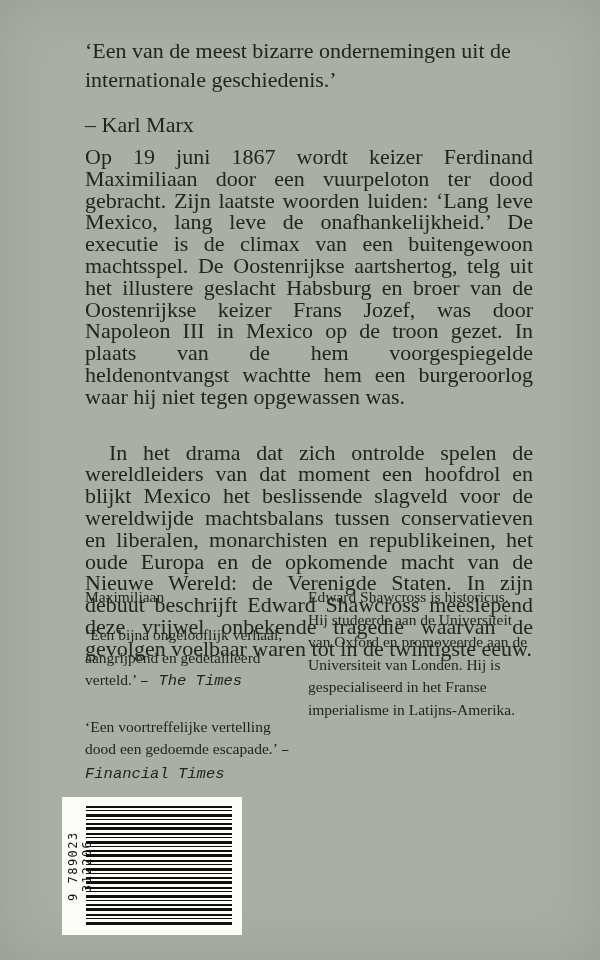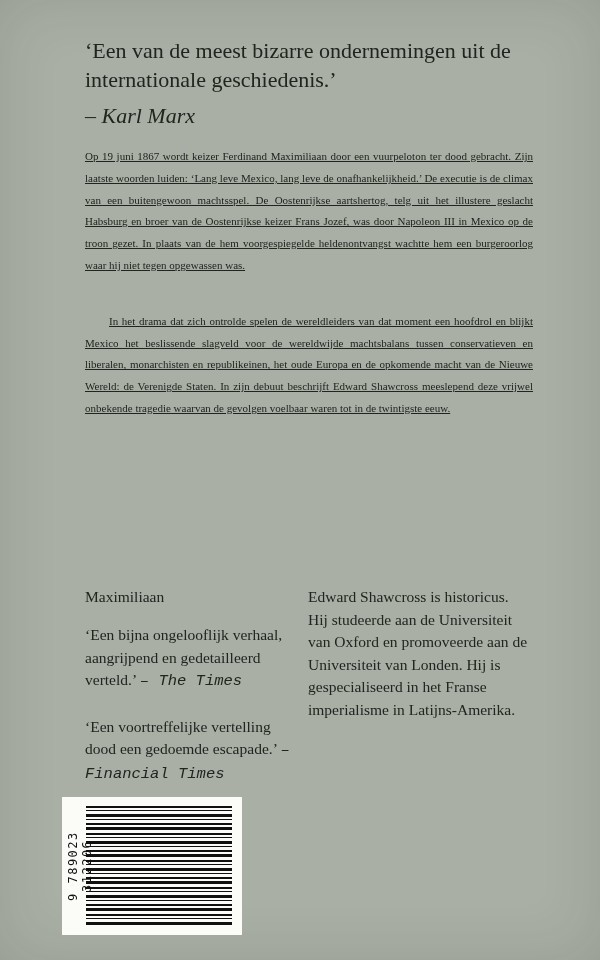--- a/index.html
+++ b/index.html
@@ -20,33 +20,31 @@
   .top-quote {
     position: absolute;
     left: 85px;
     top: 36px;
     width: 465px;
     font-size: 22px;
     line-height: 29px;
   }
   .top-quote .attribution {
     display: block;
-    margin-top: 7px;
-    font-style: italic;
+    margin-top: 16px;
   }
   .synopsis {
     position: absolute;
     left: 85px;
     top: 146px;
     width: 448px;
-    font-size: 11px;
+    font-size: 22px;
     line-height: 21.8px;
     text-align: justify;
     hyphens: auto;
-    text-decoration: underline;
   }
   .synopsis p {
     margin: 0;
   }
   .synopsis p.indented {
     text-indent: 24px;
     margin-top: 34px;
   }
   .press-heading {
     position: absolute;

